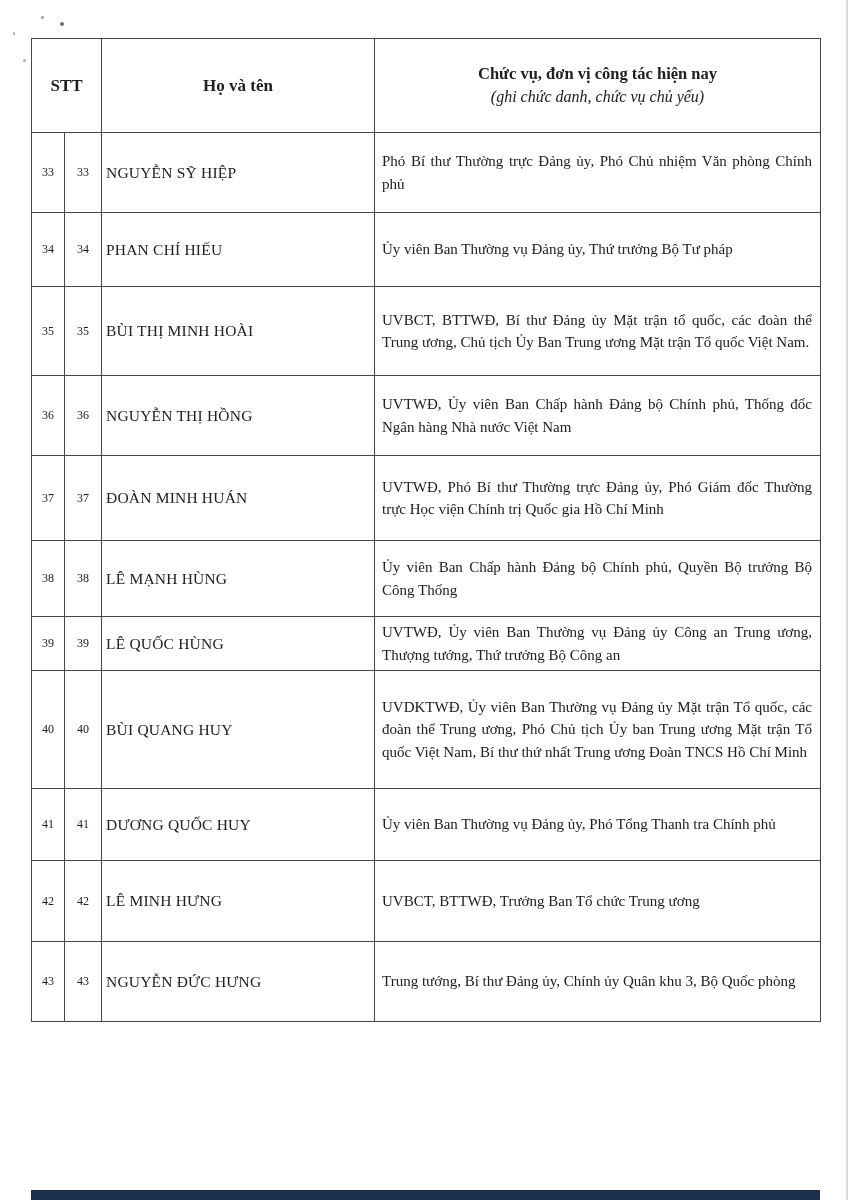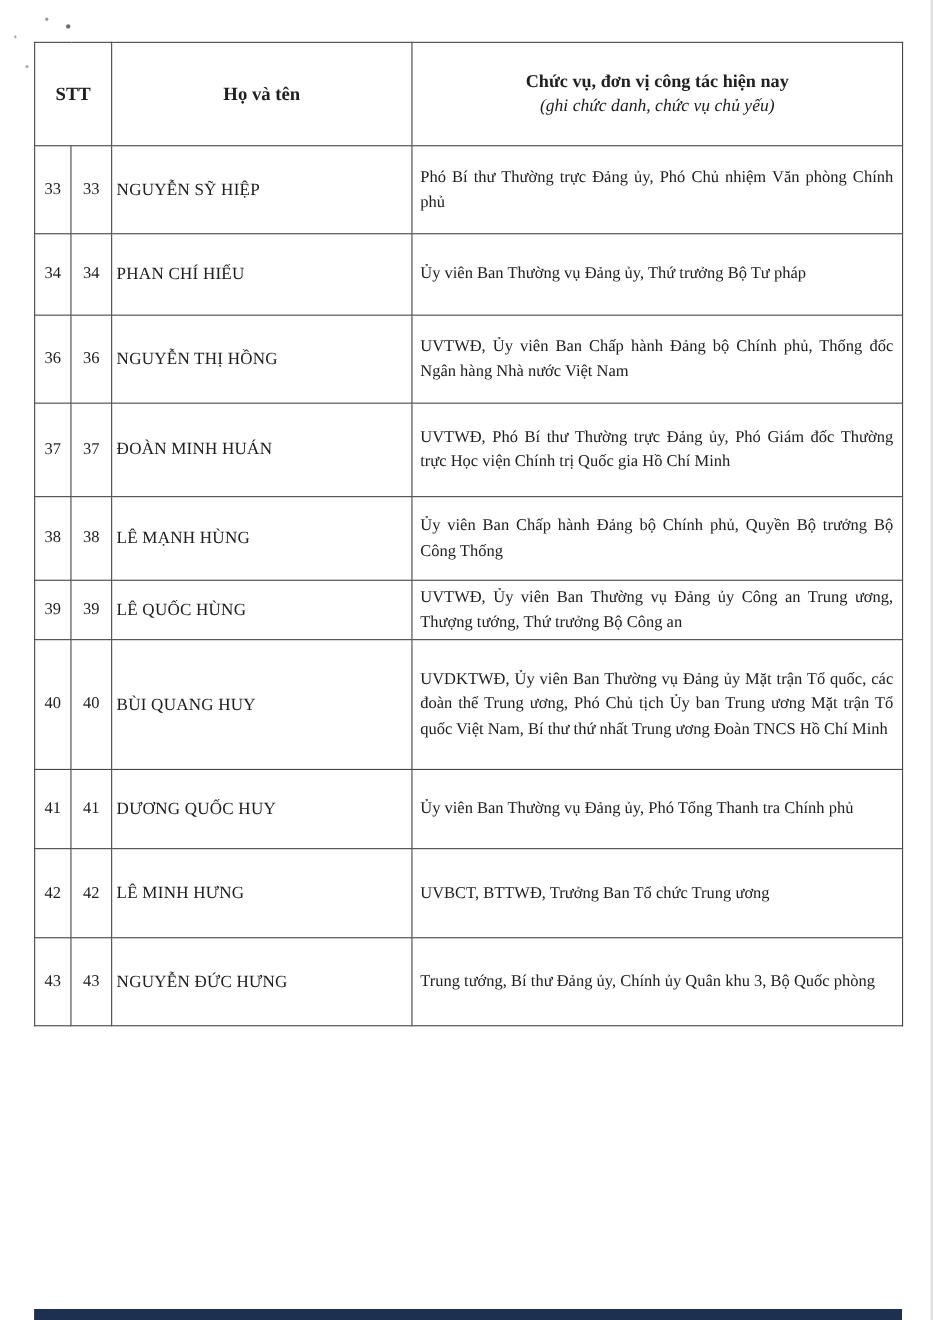--- a/index.html
+++ b/index.html
@@ -37,21 +37,21 @@
     overflow:hidden;
   }
   tr.header-row{height:94px;}
   th{font-weight:bold;}
   th.c-stt{font-size:17px;text-align:center;}
   th.c-name{font-size:17px;text-align:center;margin-top:40px;}
   th.c-pos{text-align:center;padding:0 18px;}
   .pos-title{font-weight:bold;font-size:16.5px;line-height:1.45;}
   .pos-sub{font-weight:normal;font-style:italic;font-size:16px;line-height:1.4;}
 
-  td.num{text-align:center;font-size:15px;padding:0 1px;}
+  td.num{text-align:center;font-size:12px;padding:0 1px;}
   td.name{font-size:15.5px;padding:2px 2px 2px 4px;letter-spacing:0.2px;}
   td.pos{
     font-size:15px;line-height:1.5;
     padding:4px 8px 4px 7px;
     text-align:justify;
   }
   .bottom-bar{
     position:absolute;left:31px;top:1190px;
     width:789px;height:10px;
     background:var(--bottom-bar);
@@ -89,20 +89,26 @@
           <td class="num">33</td>
           <td class="num">33</td>
           <td class="name">NGUYỄN SỸ HIỆP</td>
           <td class="pos">Phó Bí thư Thường trực Đảng ủy, Phó Chủ nhiệm Văn phòng Chính phủ</td>
         </tr>
         <tr style="height: 74px;">
           <td class="num">34</td>
           <td class="num">34</td>
           <td class="name">PHAN CHÍ HIẾU</td>
           <td class="pos">Ủy viên Ban Thường vụ Đảng ủy, Thứ trưởng Bộ Tư pháp</td>
+        </tr>
+        <tr style="height: 89px;">
+          <td class="num">35</td>
+          <td class="num">35</td>
+          <td class="name">BÙI THỊ MINH HOÀI</td>
+          <td class="pos">UVBCT, BTTWĐ, Bí thư Đảng ủy Mặt trận tổ quốc, các đoàn thể Trung ương, Chủ tịch Ủy Ban Trung ương Mặt trận Tổ quốc Việt Nam.</td>
         </tr>
         <tr style="height: 80px;">
           <td class="num">36</td>
           <td class="num">36</td>
           <td class="name">NGUYỄN THỊ HỒNG</td>
           <td class="pos">UVTWĐ, Ủy viên Ban Chấp hành Đảng bộ Chính phủ, Thống đốc Ngân hàng Nhà nước Việt Nam</td>
         </tr>
         <tr style="height: 85px;">
           <td class="num">37</td>
           <td class="num">37</td>

